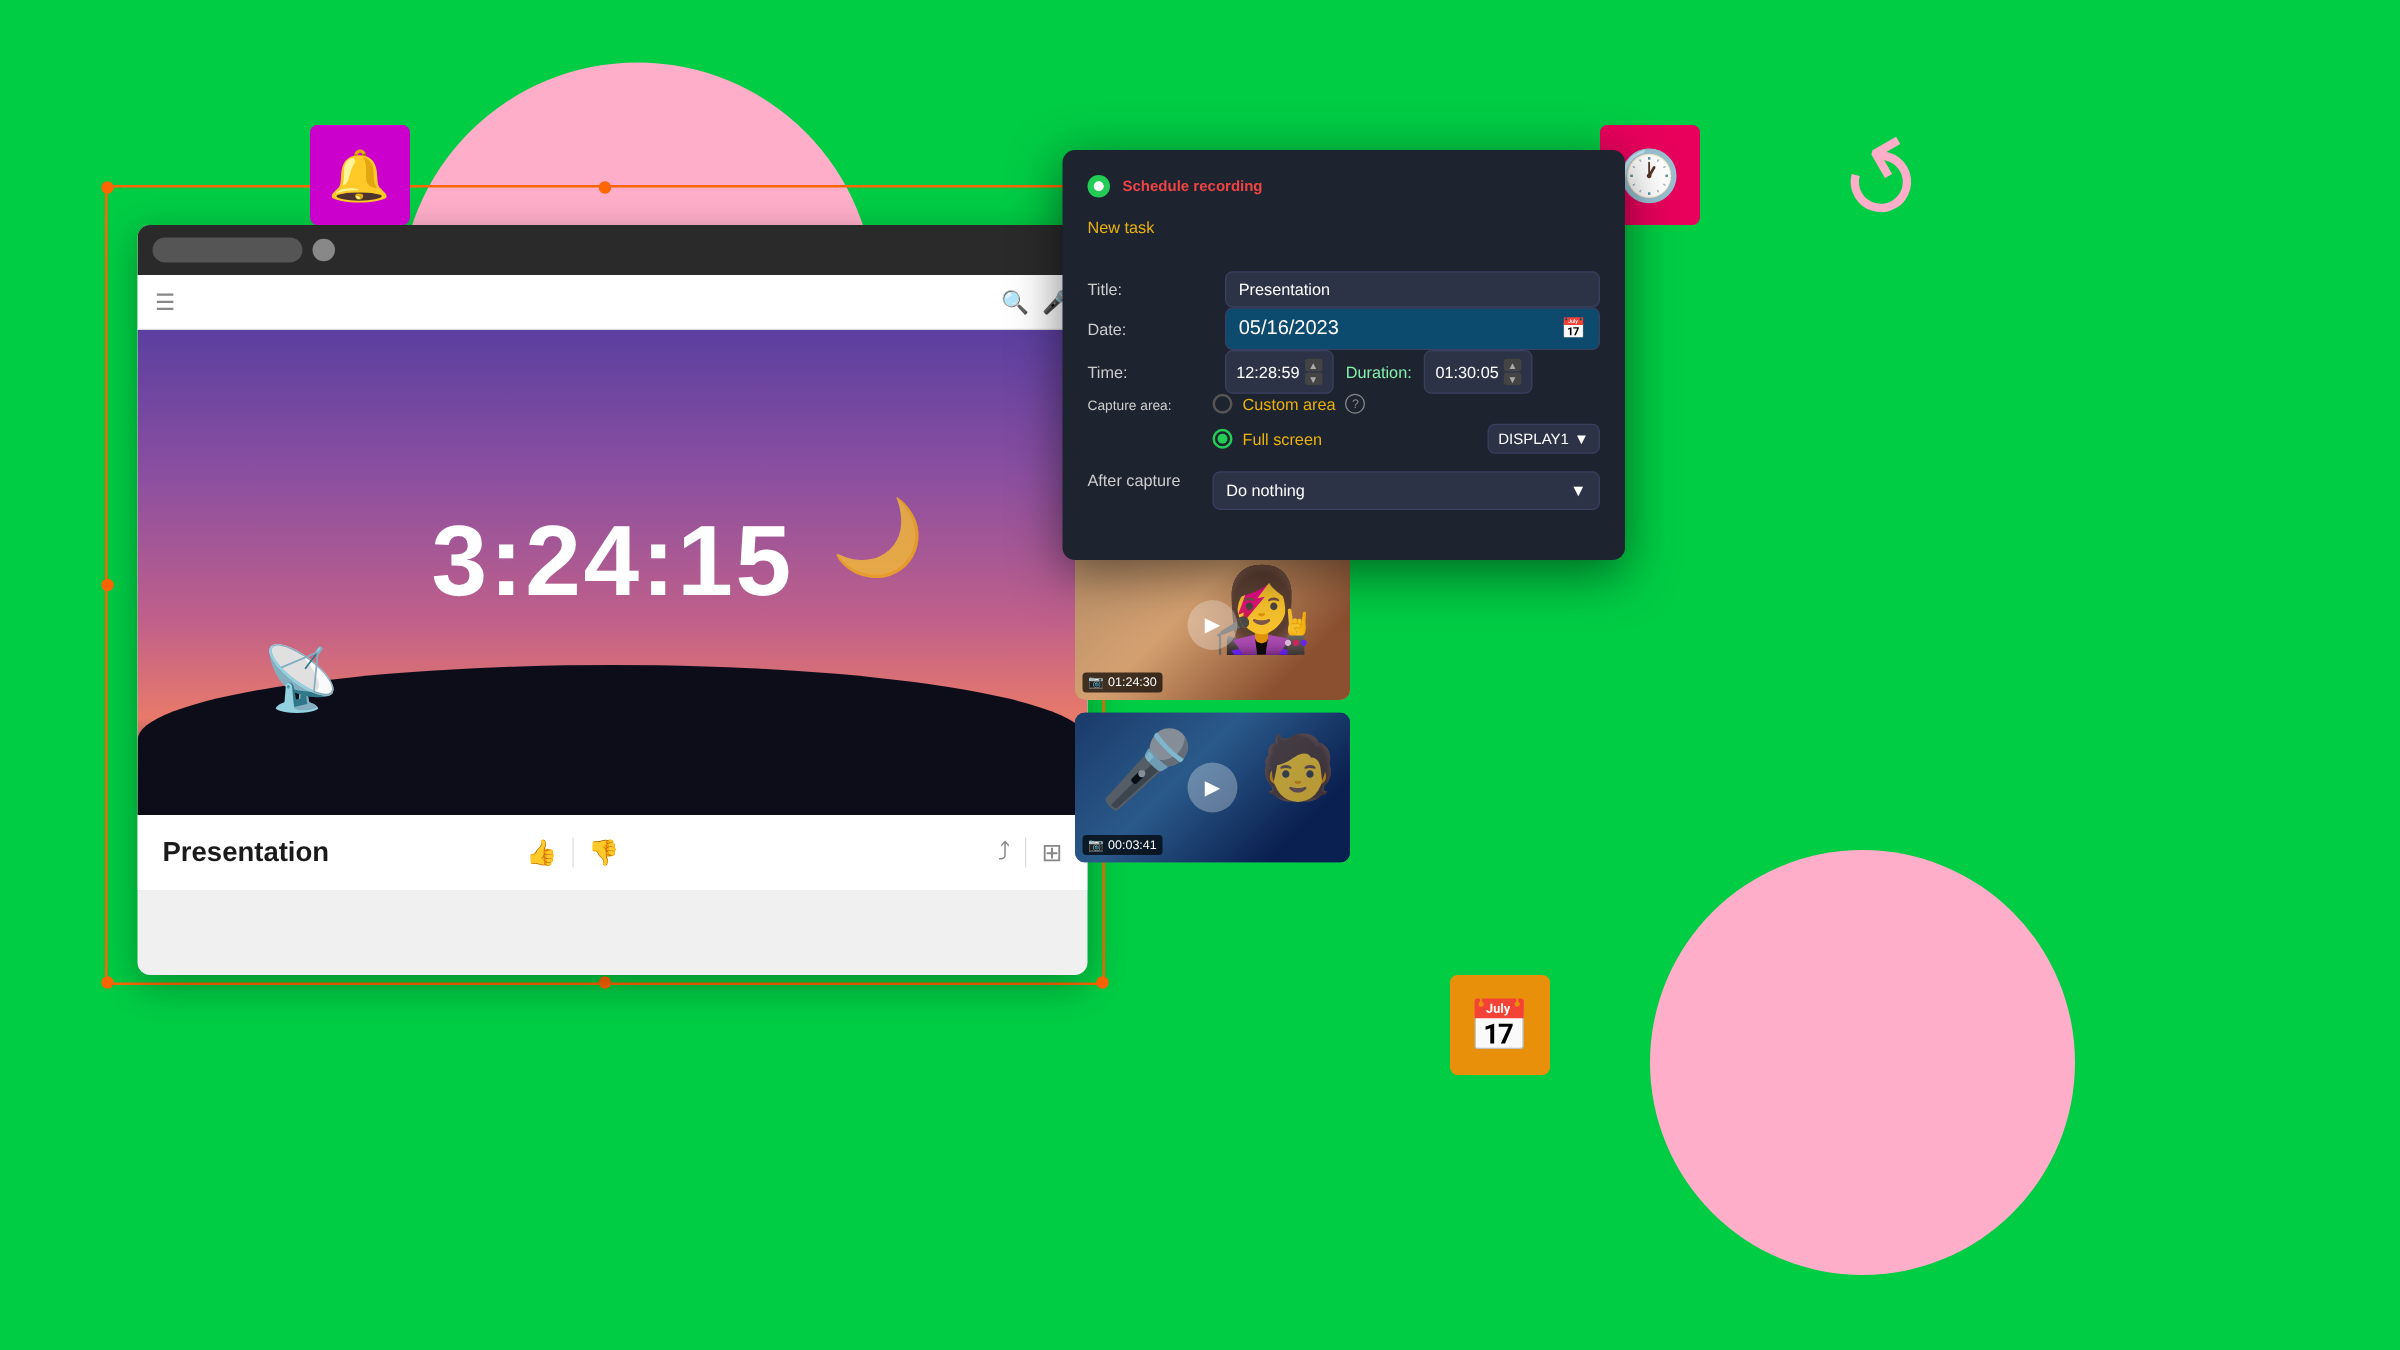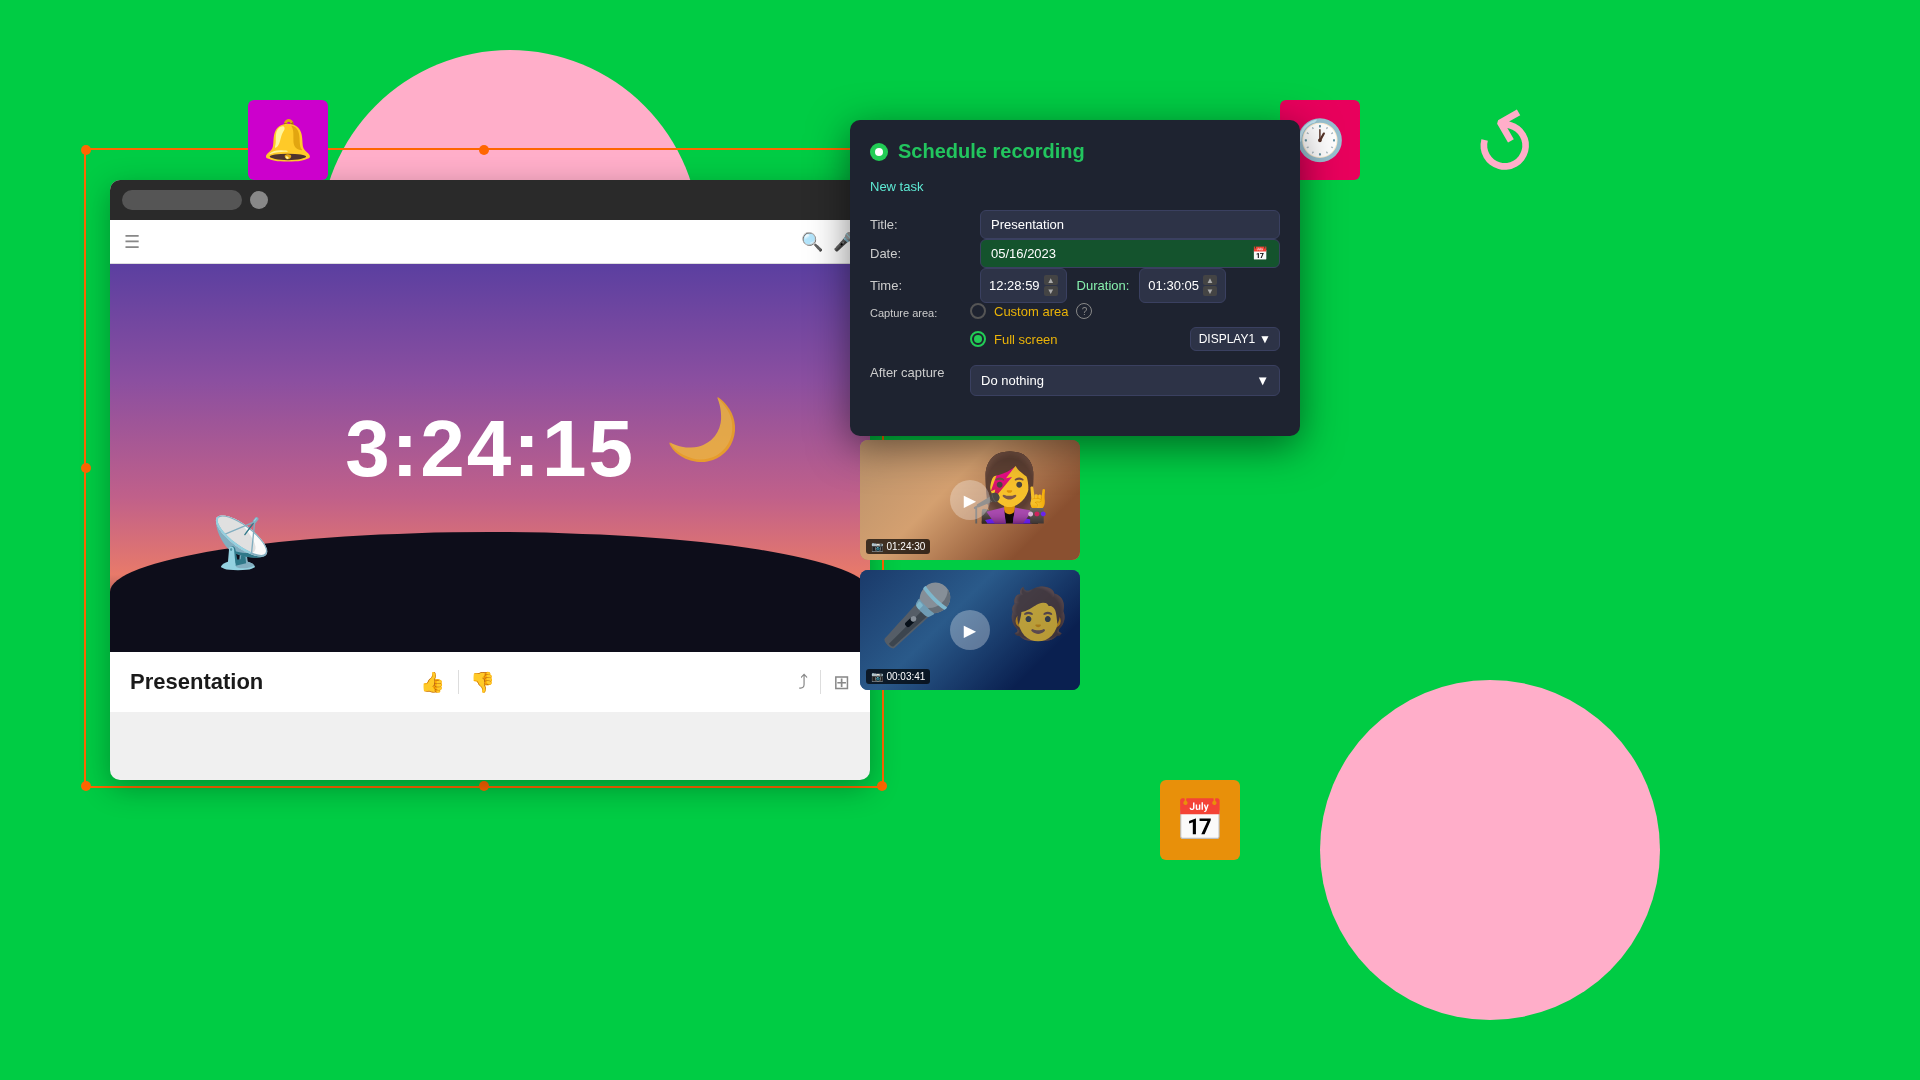--- a/index.html
+++ b/index.html
@@ -197,25 +197,25 @@
       background: #22cc55;
       border-radius: 50%;
       display: flex; align-items: center; justify-content: center;
     }
     .panel-record-inner {
       width: 8px; height: 8px;
       background: #fff;
       border-radius: 50%;
     }
     .panel-title {
-      font-size: 20px; font-weight: 600; color: #22c55e;
+      font-size: 12px; font-weight: 600; color: #ef4444;
     }
     .panel-subtitle {
-      font-size: 13px; color: #5eead4;
-      margin-bottom: 16px;
+      font-size: 13px; color: #eab308;
+      margin-bottom: 28px;
     }
 
     .form-row {
       display: flex; align-items: center;
       gap: 10px;
     }
     .form-label {
       font-size: 13px; color: #ccc;
       width: 100px; flex-shrink: 0;
     }
@@ -224,25 +224,25 @@
       border: 1px solid #3a4060;
       border-radius: 6px;
       color: #fff;
       font-size: 13px;
       padding: 6px 10px;
       flex: 1;
       outline: none;
     }
     .form-input-date {
       display: flex; align-items: center; gap: 8px;
-      background: #14532d;
+      background: #0c4a6e;
       border: 1px solid #3a4060;
       border-radius: 6px;
       color: #fff;
-      font-size: 13px;
+      font-size: 16px;
       padding: 6px 10px;
       flex: 1;
     }
     .form-time-input {
       display: flex; align-items: center;
       background: #2d3347;
       border: 1px solid #3a4060;
       border-radius: 6px;
       color: #fff; font-size: 13px;
       padding: 6px 8px; gap: 4px;

